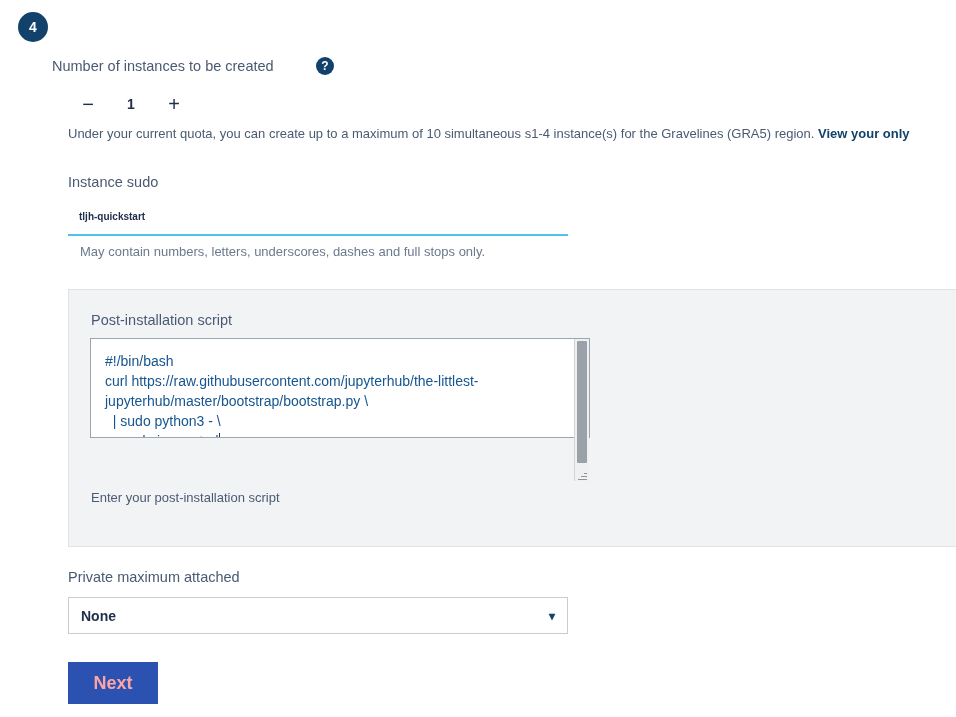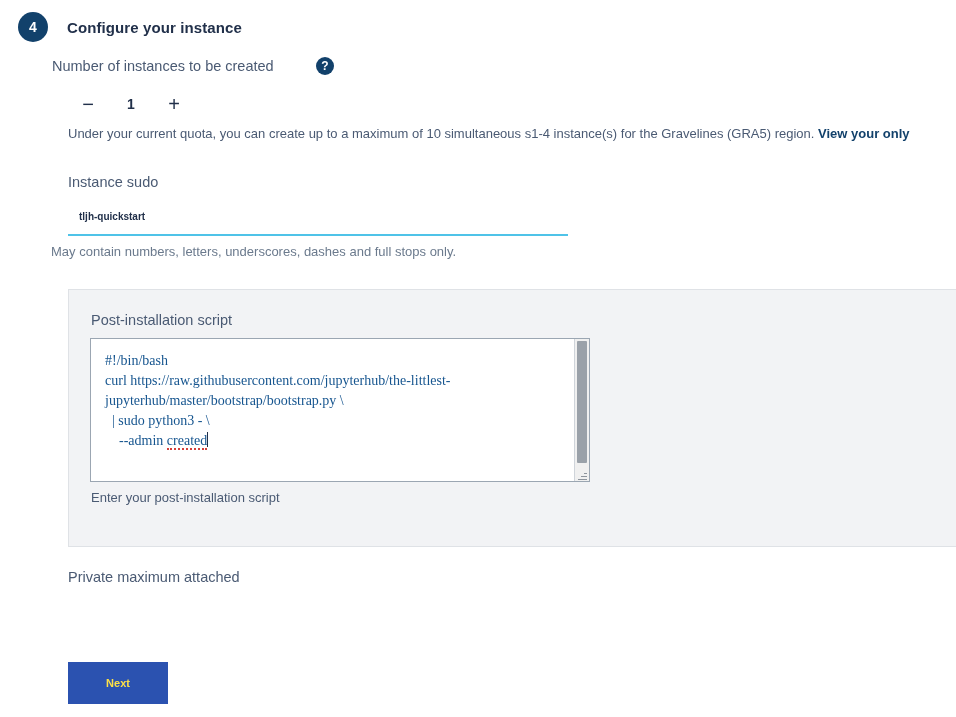--- a/index.html
+++ b/index.html
@@ -158,29 +158,29 @@
     left: 22px;
     top: 22px;
     font-size: 14.5px;
     color: #4a5a73;
   }
   .script-box {
     position: absolute;
     left: 21px;
     top: 48px;
     width: 500px;
-    height: 144px;
+    height: 100px;
     background: #ffffff;
     border: 1px solid #9ba6b2;
     resize: none;
     padding: 12px 14px;
     font-size: 14px;
     line-height: 20px;
     color: #16558f;
-    font-family: Liberation Serif, serif;
+    font-family: Liberation Sans, sans-serif;
     overflow: hidden;
     white-space: pre-wrap;
     outline: none;
   }
   .script-scroll {
     position: absolute;
     left: 505px;
     top: 49px;
     width: 15px;
     height: 142px;
@@ -243,26 +243,26 @@
     margin-left: auto;
     color: #12416b;
     font-size: 12px;
   }
 
   
   .next-btn {
     position: absolute;
     left: 68px;
     top: 662px;
-    width: 100px;
+    width: 90px;
     height: 42px;
     background: #2b52b0;
-    color: #fde047;
+    color: #fca5a5;
     border: none;
-    font-size: 11px;
+    font-size: 18px;
     font-weight: bold;
     cursor: pointer;
     font-family: "Liberation Sans", sans-serif;
   }
 
   .spell { border-bottom: 2px dotted #d43f3a; }
   .caret {
     display: inline-block;
     width: 1px;
     height: 15px;
@@ -270,57 +270,62 @@
     vertical-align: -2px;
   }
 </style>
 </head>
 <body>
 
 <div class="page">
 
   <div class="step-header">
     <div class="step-badge">4</div>
-    <div class="step-title">Configure your instance</div>
   </div>
 
   <div class="field-label" style="left:52px; top:58px;">Number of instances to be created</div>
   <div class="help-badge" style="left:316px; top:57px;">?</div>
 
   <div class="stepper">
     <button class="stepper-btn">−</button>
     <div class="stepper-value">1</div>
     <button class="stepper-btn">+</button>
   </div>
 
   <div class="quota-note">
     <span>Under your current quota, you can create up to a maximum of 10 simultaneous s1-4 instance(s) for the Gravelines (GRA5) region.</span>
     <a class="quota-link" href="#">View your only</a>
   </div>
 
   <div class="field-label" style="left:68px; top:174px;">Instance sudo</div>
   <div class="name-input-wrap">
     <input class="name-input" type="text" value="tljh-quickstart" style="">
   </div>
-  <div class="hint" style="left:51px; top:244px;">May contain numbers, letters, underscores, dashes and full stops only.</div>
+  <div class="hint" style="left:80px; top:244px;">May contain numbers, letters, underscores, dashes and full stops only.</div>
 
   <div class="panel">
     <div class="panel-title">Post-installation script</div>
 
     <div class="script-box" contenteditable="false" style=""><span>#!/bin/bash</span><br><span>curl https://raw.githubusercontent.com/jupyterhub/the-littlest-</span><br><span>jupyterhub/master/bootstrap/bootstrap.py \</span><br><span>  | sudo python3 - \</span><br><span>    --admin </span><span class="spell">created</span><span class="caret"></span></div>
 
     <div class="script-scroll">
       <div class="thumb"></div>
     </div>
     <div class="resize-grip">
       <i style="bottom:1px; width:9px;"></i>
       <i style="bottom:4px; width:6px;"></i>
       <i style="bottom:7px; width:3px;"></i>
     </div>
 
     <div class="panel-hint">Enter your post-installation script</div>
   </div>
 
   <div class="field-label" style="left:68px; top:569px;">Private maximum attached</div>
+  <div class="select-wrap">
+    <div class="select-box">
+      <span>None</span>
+      <span class="chev">▾</span>
+    </div>
+  </div>
 
   <button class="next-btn">Next</button>
 
 </div>
 
 </body></html>

